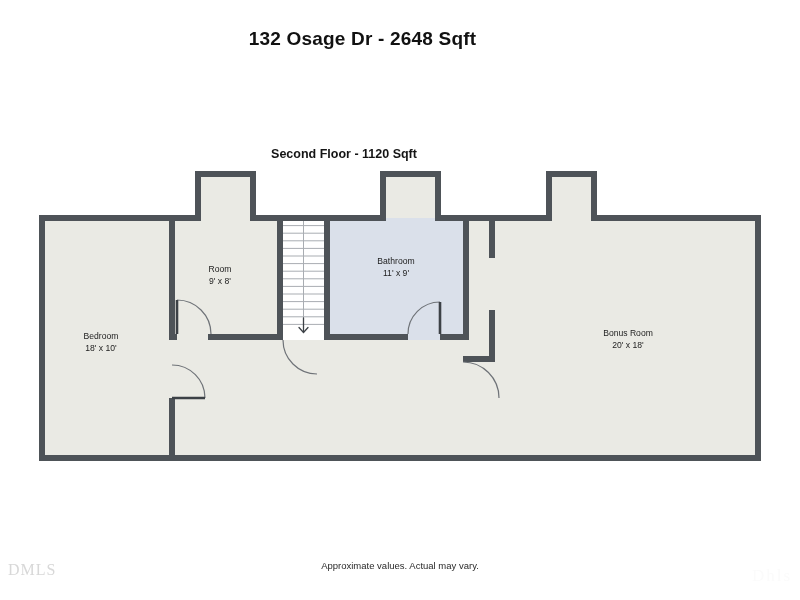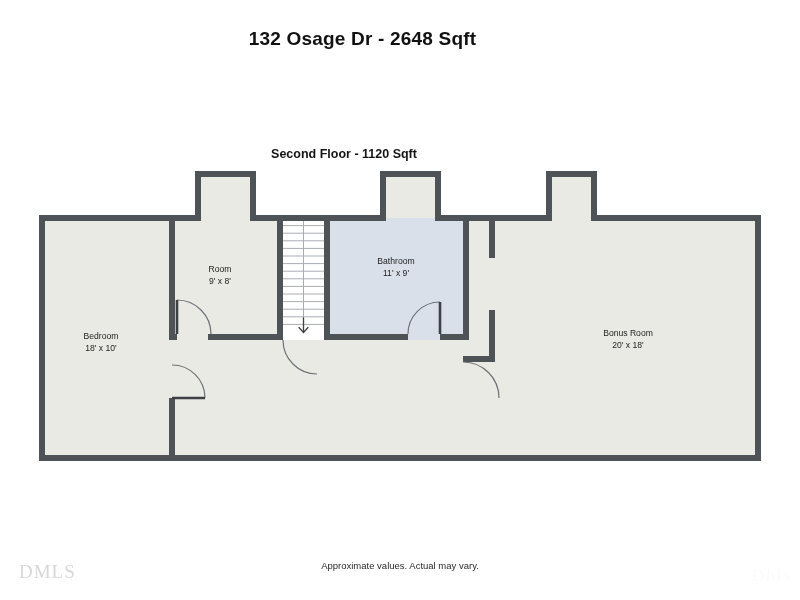--- a/index.html
+++ b/index.html
@@ -47,23 +47,23 @@
     top: 560px;
     left: 0;
     width: 800px;
     text-align: center;
     font-size: 9.5px;
     font-weight: 400;
     color: #2a2a2a;
   }
   .watermark-left {
     position: absolute;
-    left: 19px;
+    left: 8px;
     top: 561px;
-    font-size: 19px;
+    font-size: 16px;
     letter-spacing: 1px;
     color: #d8d8d8;
     font-family: "Liberation Serif", serif;
     user-select: none;
   }
   .watermark-right {
     position: absolute;
     right: 8px;
     top: 566px;
     font-size: 17px;

